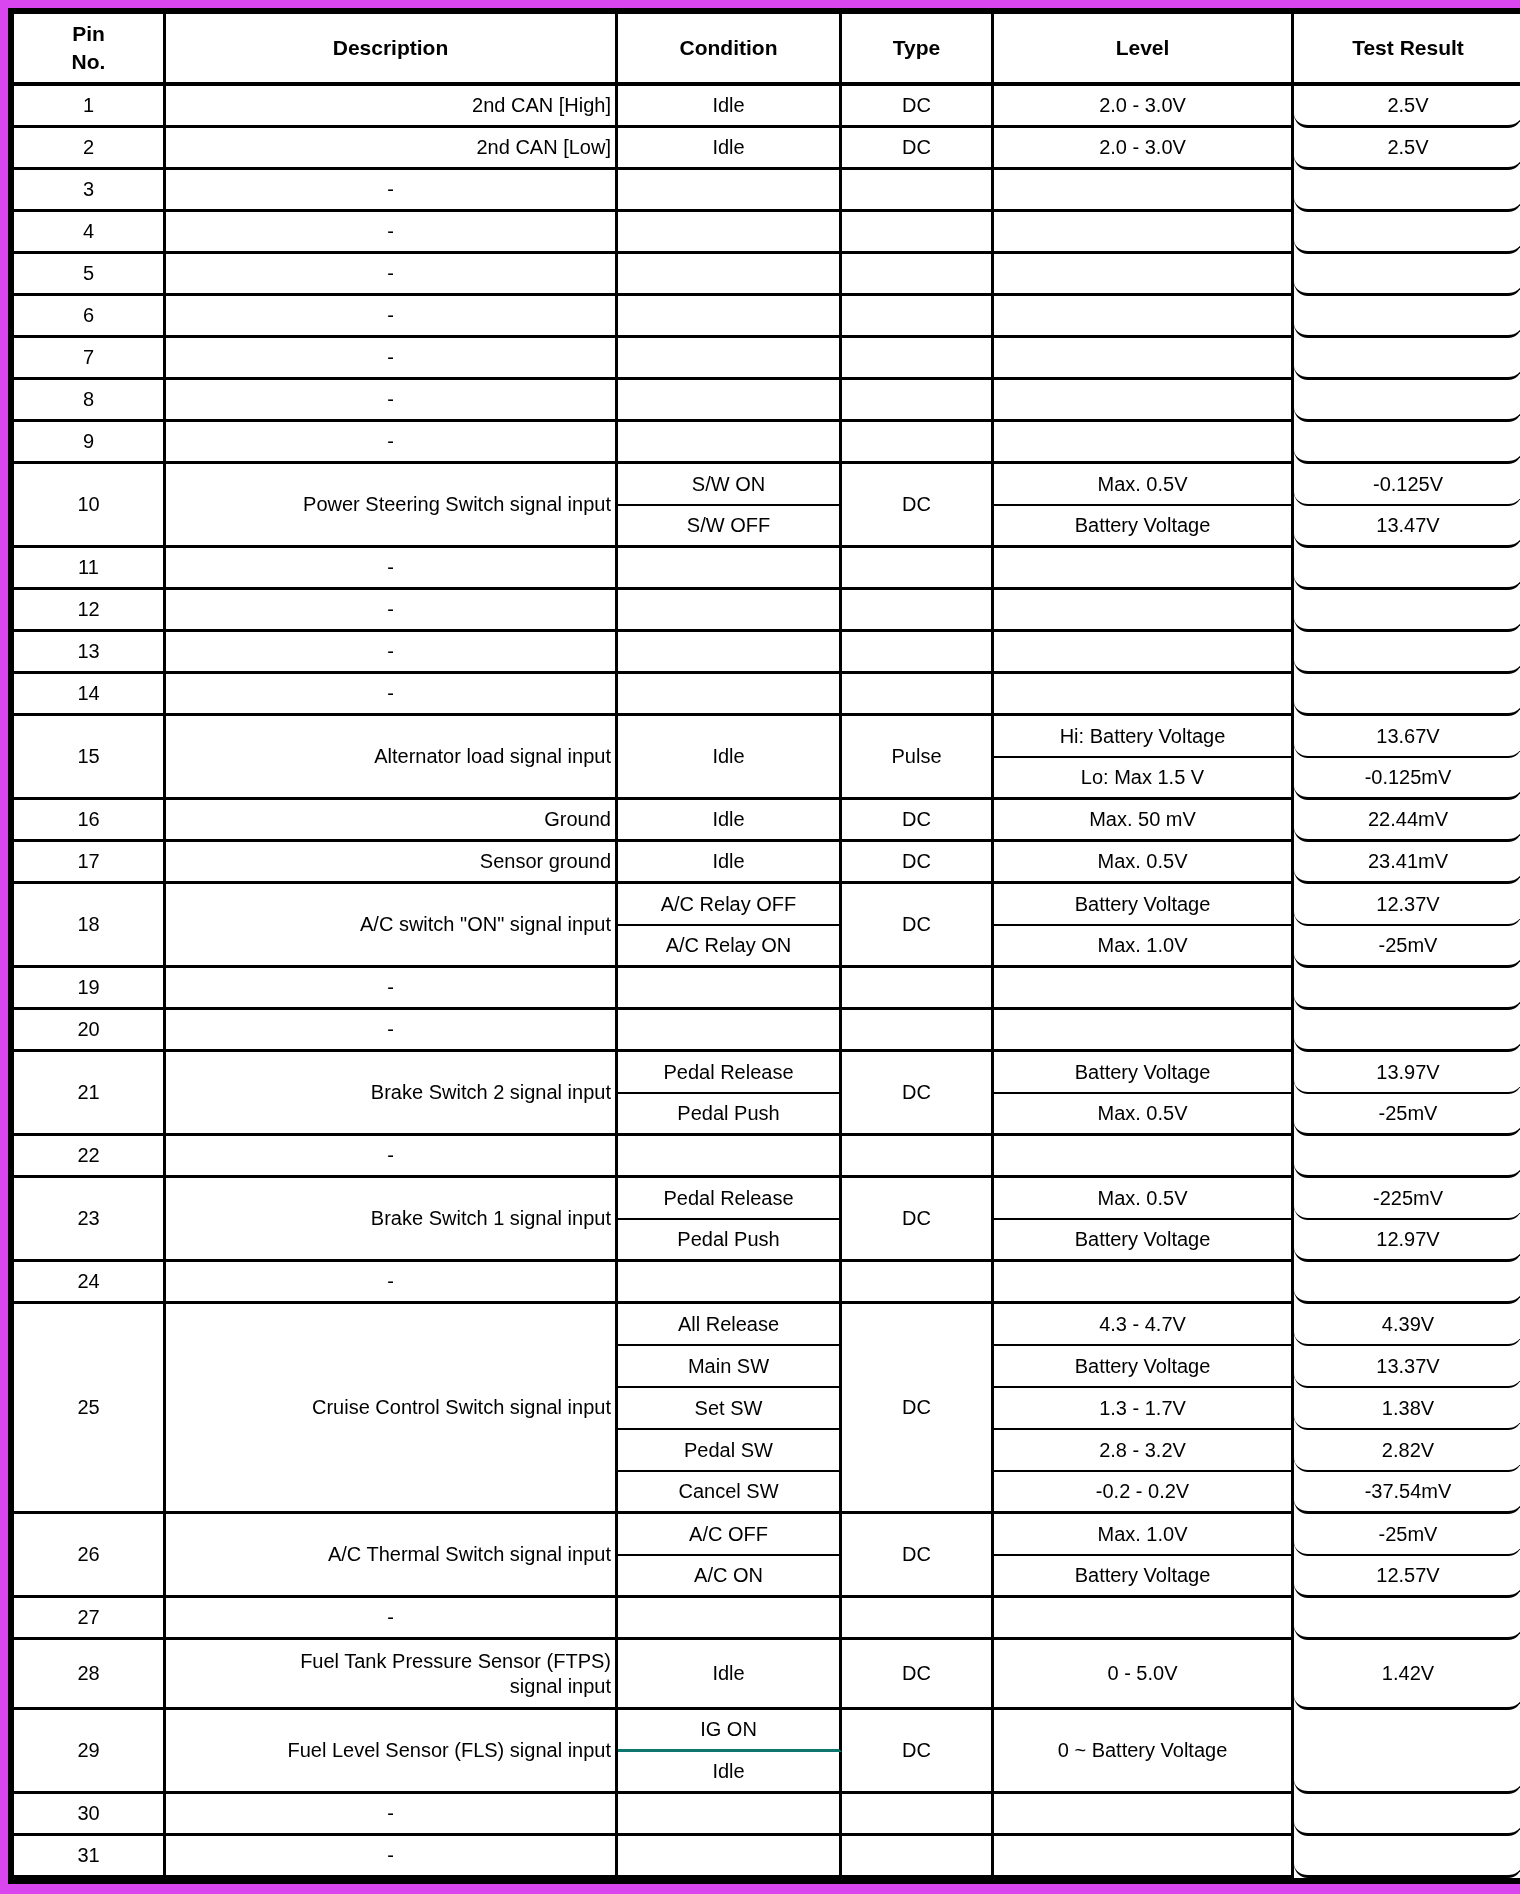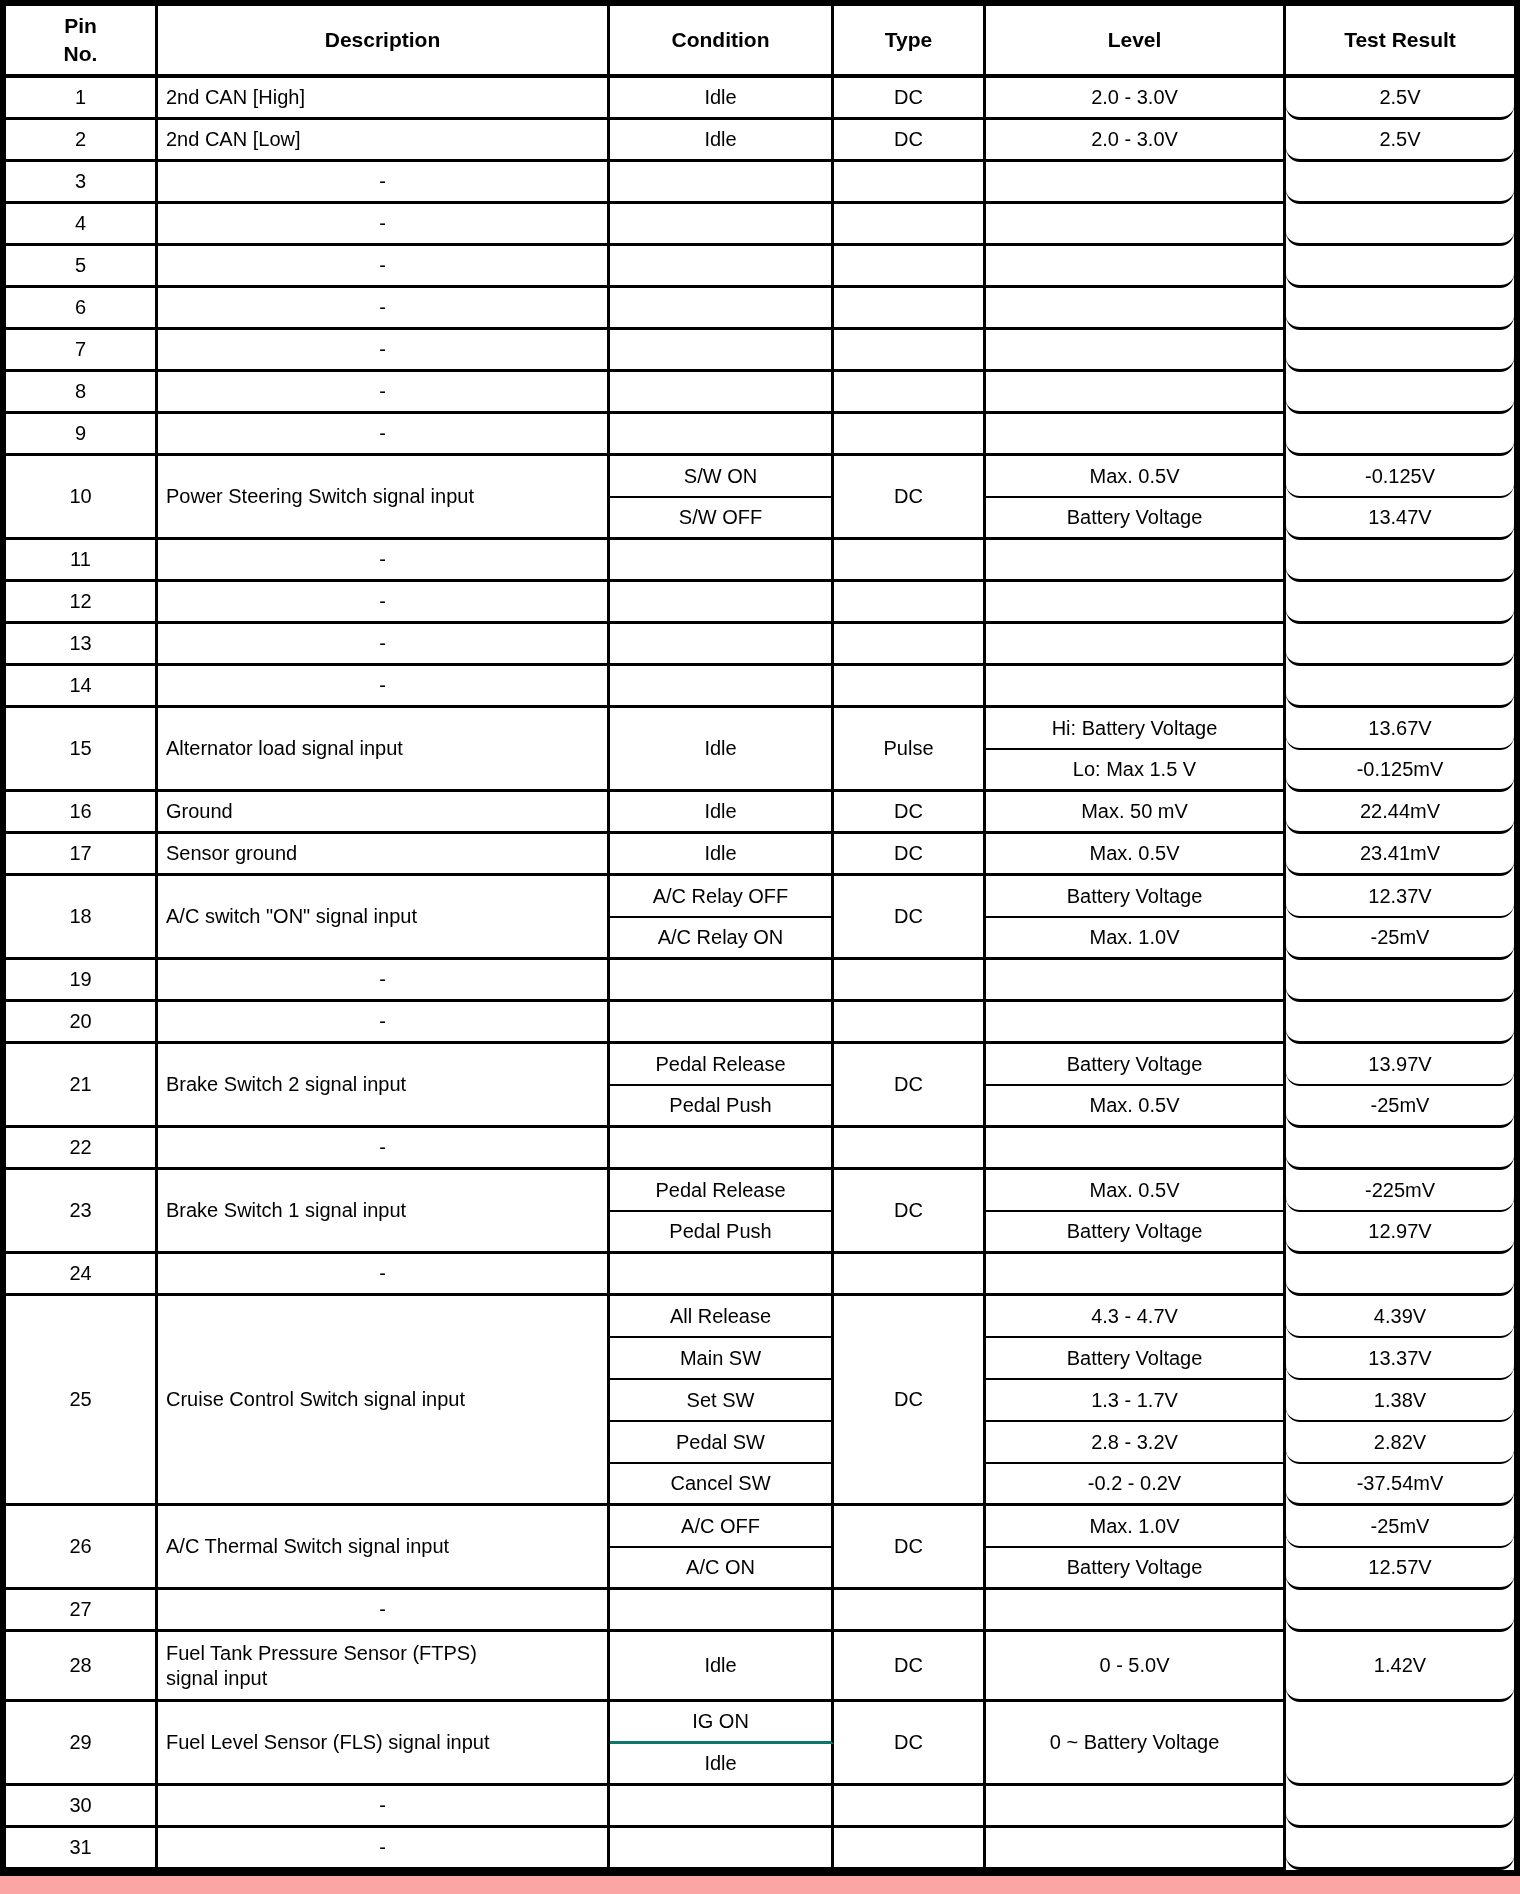--- a/index.html
+++ b/index.html
@@ -5,23 +5,23 @@
   html, body {
     margin: 0;
     padding: 0;
     background: #ffffff;
     font-family: "Liberation Sans", sans-serif;
     color: #000000;
   }
   .page {
     width: 1520px;
     height: 1894px;
-    background: #fca5a5;
+    background: #d946ef;
     box-sizing: border-box;
-    padding: 0;
+    padding: 8px;
   }
   table.pin-table {
     border-collapse: separate;
     border-spacing: 0;
     table-layout: fixed;
     width: 1514px;
     border: 6px solid #000000;
     background: #ffffff;
   }
   col.c0 { width: 152px; }
@@ -56,21 +56,21 @@
     border-right: 3px solid #000000;
     padding: 0 4px;
     line-height: 1.25;
     white-space: pre-line;
     overflow: hidden;
   }
   td.no-r { border-right: 0; border-radius: 14px; }
   td.bb3 { border-bottom: 3px solid #000000; }
   td.bb2 { border-bottom: 2px solid #000000; }
   td.bb1 { border-bottom: 3px solid #0f766e; }
-  td.c-desc { text-align: left; padding-left: 8px; }
+  td.c-desc { text-align: right; padding-left: 8px; }
   td.c-desc.center { text-align: center; padding-left: 4px; }
 </style>
 </head>
 <body>
 
 <div class="page">
   <table class="pin-table">
     <colgroup>
       <col class="c0">
         <col class="c1">

